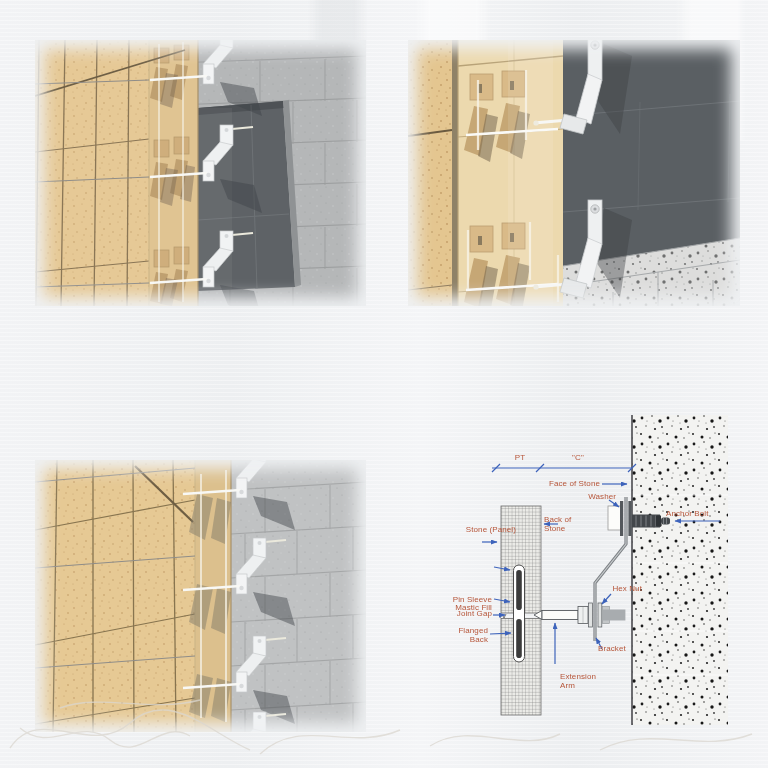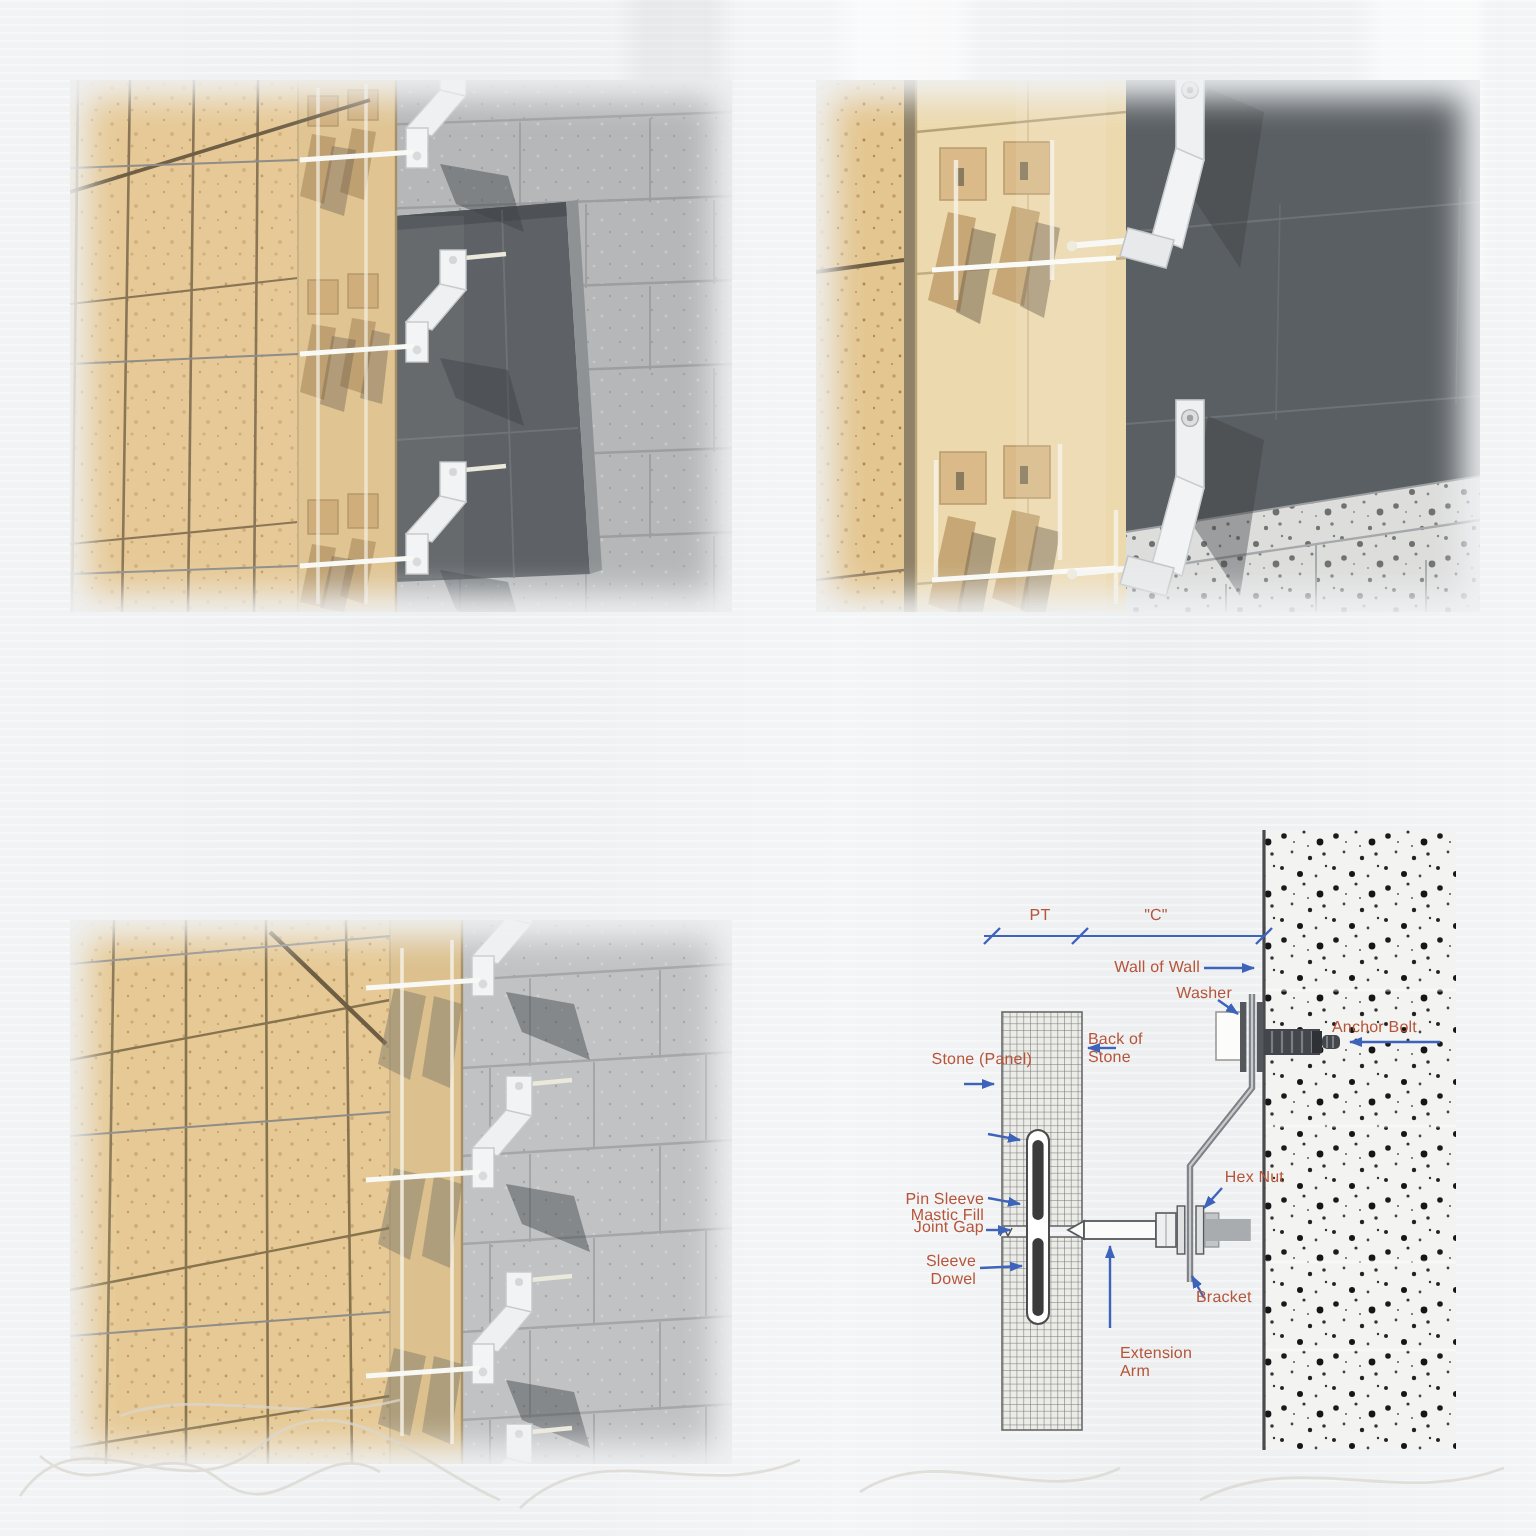--- a/index.html
+++ b/index.html
@@ -320,29 +320,29 @@
         <line x1="63" y1="202" x2="75" y2="202" marker-end="url(#arr)"></line>
         <line x1="60" y1="221" x2="81" y2="220" marker-end="url(#arr)"></line>
         <line x1="181" y1="181" x2="172" y2="191" marker-end="url(#arr)"></line>
         <line x1="172" y1="236" x2="166" y2="225" marker-end="url(#arr)"></line>
         <line x1="125" y1="251" x2="125" y2="210" marker-end="url(#arr)"></line>
       </g>
     </svg>
 
     <div class="dlabel ca" style="left:72px;top:40px;width:36px;">PT</div>
     <div class="dlabel ca" style="left:128px;top:40px;width:40px;">"C"</div>
-    <div class="dlabel ra" style="left:96px;top:66px;width:74px;">Wall of Wall</div>
+    <div class="dlabel ra" style="left:96px;top:66px;width:74px;">Face of Stone</div>
     <div class="dlabel ra" style="left:124px;top:79px;width:62px;">Washer</div>
     <div class="dlabel la" style="left:236px;top:96px;width:60px;">Anchor Bolt</div>
     <div class="dlabel la" style="left:114px;top:102px;width:44px;">Back of Stone</div>
     <div class="dlabel ra" style="left:6px;top:112px;width:56px;margin-left:24px;">Stone (Panel)</div>
     <div class="dlabel ra" style="left:6px;top:150px;width:56px;margin-top:40px;">Mastic Fill</div>
     <div class="dlabel ra" style="left:6px;top:182px;width:56px;">Pin Sleeve</div>
     <div class="dlabel ra" style="left:6px;top:196px;width:56px;">Joint Gap</div>
-    <div class="dlabel ra" style="left:8px;top:213px;width:50px;">Sleeve Dowel</div>
+    <div class="dlabel ra" style="left:8px;top:213px;width:50px;">Flanged Back</div>
     <div class="dlabel la" style="left:168px;top:171px;width:44px;text-align:right;">Hex Nut</div>
     <div class="dlabel la" style="left:168px;top:231px;width:44px;">Bracket</div>
     <div class="dlabel la" style="left:130px;top:240px;width:52px;margin-top:19px;">Extension Arm</div>
   </div>
 
   <svg class="watermark" width="768" height="80" viewBox="0 0 768 80">
     <g fill="none" stroke="#dbd7d0" stroke-width="1.4" opacity=".75">
       <path d="M10,60 C40,15 90,70 130,35 S210,45 250,62"></path>
       <path d="M20,40 C50,66 80,28 110,52 S160,30 190,48"></path>
       <path d="M260,66 C300,28 350,64 400,42"></path>

